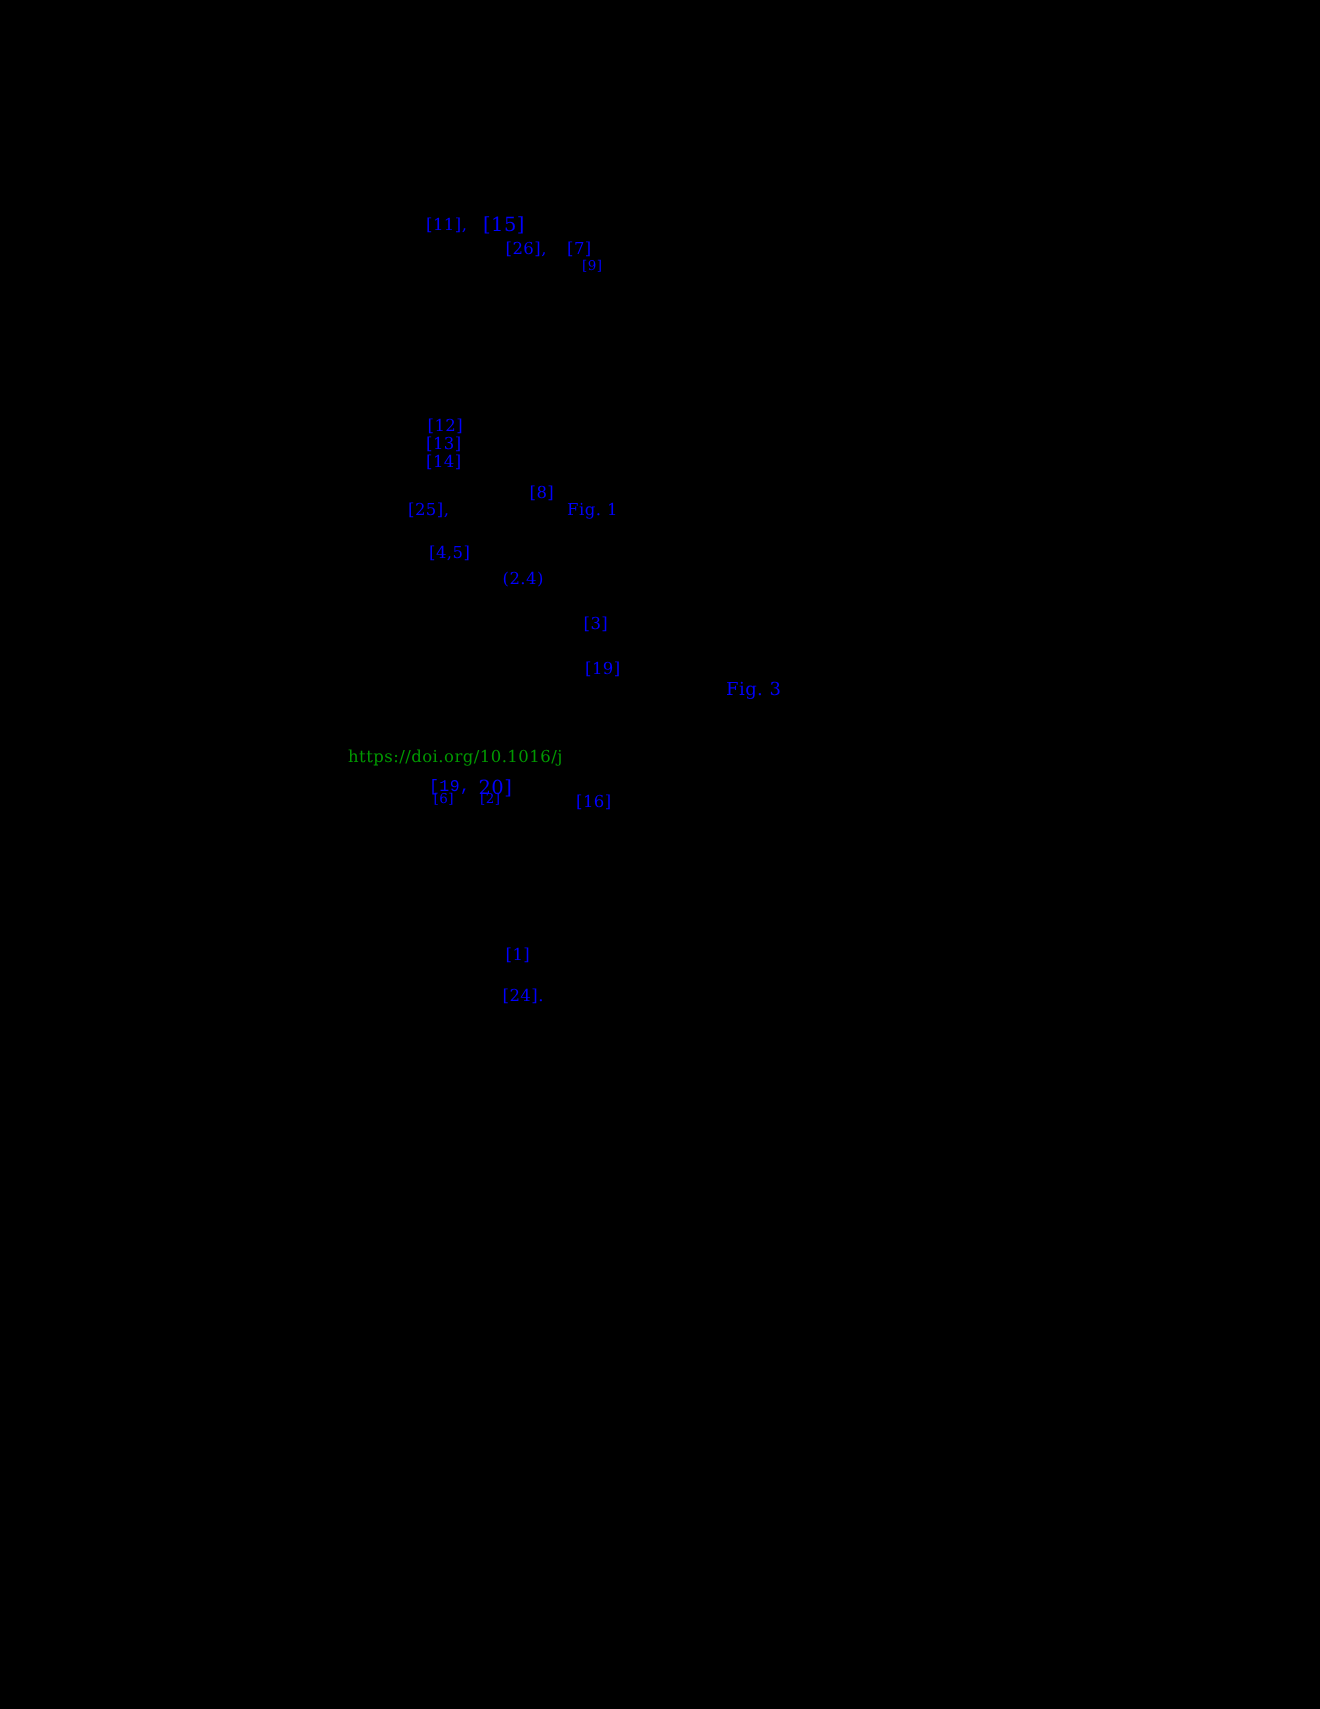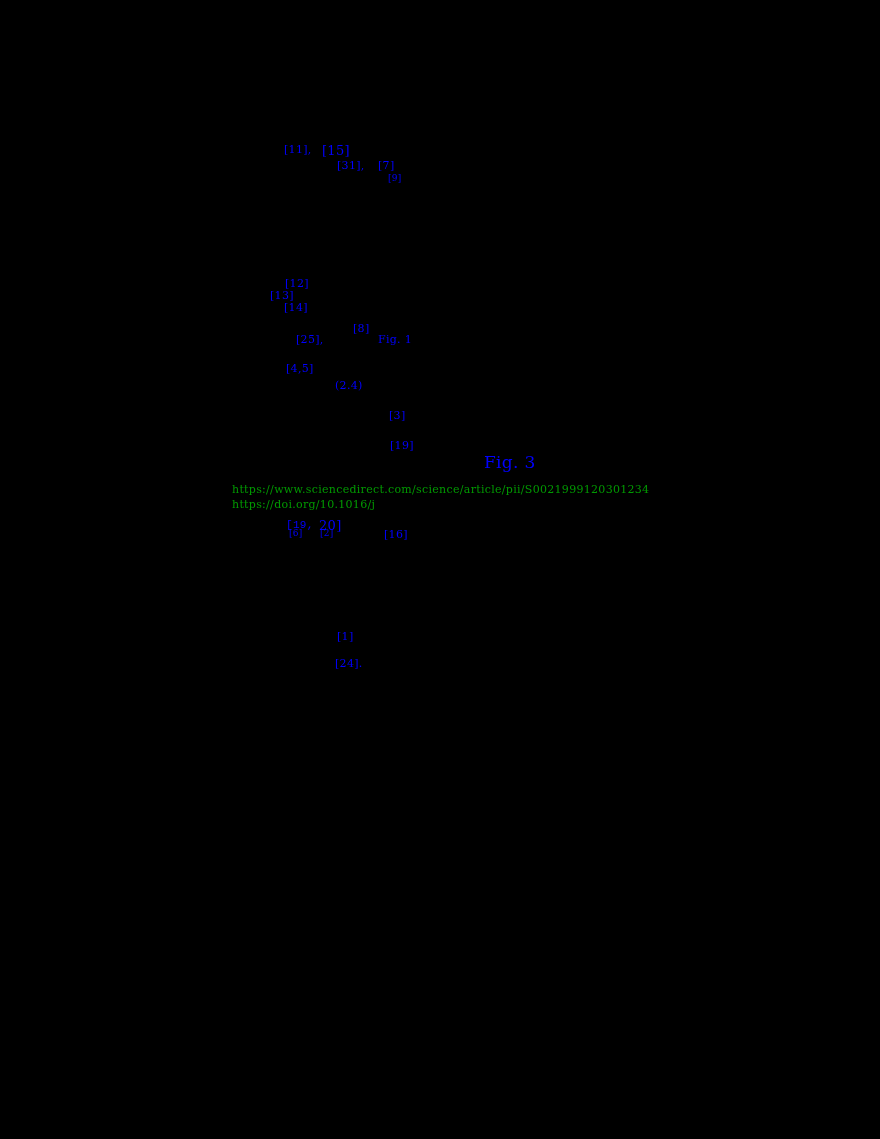--- a/index.html
+++ b/index.html
@@ -25,35 +25,34 @@
   }
   .blue  { color: #0000ff; }
   .green { color: #009900; }
 </style>
 </head>
 <body>
 
 <div class="page">
     <span class="lnk blue" style="left: 284px; top: 103px; font-size: 11px;">[11],</span>
     <span class="lnk blue" style="left: 322px; top: 103px; font-size: 13px;">[15]</span>
-    <span class="lnk blue" style="left: 337px; top: 119px; font-size: 11px;">[31],</span>
+    <span class="lnk blue" style="left: 337px; top: 119px; font-size: 11px;">[26],</span>
     <span class="lnk blue" style="left: 378px; top: 119px; font-size: 11px;">[7]</span>
     <span class="lnk blue" style="left: 388px; top: 133px; font-size: 9px;">[9]</span>
     <span class="lnk blue" style="left: 285px; top: 237px; font-size: 11px;">[12]</span>
-    <span class="lnk blue" style="left: 270px; top: 249px; font-size: 11px;">[13]</span>
+    <span class="lnk blue" style="left: 284px; top: 249px; font-size: 11px;">[13]</span>
     <span class="lnk blue" style="left: 284px; top: 261px; font-size: 11px;">[14]</span>
     <span class="lnk blue" style="left: 353px; top: 282px; font-size: 11px;">[8]</span>
-    <span class="lnk blue" style="left: 296px; top: 293px; font-size: 11px;">[25],</span>
+    <span class="lnk blue" style="left: 272px; top: 293px; font-size: 11px;">[25],</span>
     <span class="lnk blue" style="left: 378px; top: 293px; font-size: 11px; text-align: right;">Fig. 1</span>
     <span class="lnk blue" style="left: 286px; top: 322px; font-size: 11px;">[4,5]</span>
     <span class="lnk blue" style="left: 335px; top: 339px; font-size: 11px; text-align: right;">(2.4)</span>
     <span class="lnk blue" style="left: 389px; top: 369px; font-size: 11px;">[3]</span>
     <span class="lnk blue" style="left: 390px; top: 399px; font-size: 11px;">[19]</span>
-    <span class="lnk blue" style="left: 484px; top: 412px; font-size: 17px;">Fig. 3</span>
-    <span class="lnk green" style="left: 232px; top: 443px; font-size: 11px;">https://www.sciencedirect.com/science/article/pii/S0021999120301234</span>
+    <span class="lnk blue" style="left: 484px; top: 412px; font-size: 12px;">Fig. 3</span>
     <span class="lnk green" style="left: 232px; top: 458px; font-size: 11px;">https://doi.org/10.1016/j</span>
     <span class="lnk blue" style="left: 286px; top: 478px; font-size: 11px; font-family: Liberation Mono, monospace;">[19,</span>
     <span class="lnk blue" style="left: 319px; top: 478px; font-size: 13px;">20]</span>
     <span class="lnk blue" style="left: 289px; top: 488px; font-size: 9px;">[6]</span>
     <span class="lnk blue" style="left: 320px; top: 488px; font-size: 9px;">[2]</span>
     <span class="lnk blue" style="left: 384px; top: 488px; font-size: 11px;">[16]</span>
     <span class="lnk blue" style="left: 337px; top: 590px; font-size: 11px;">[1]</span>
     <span class="lnk blue" style="left: 335px; top: 617px; font-size: 11px;">[24].</span>
   </div>
 

